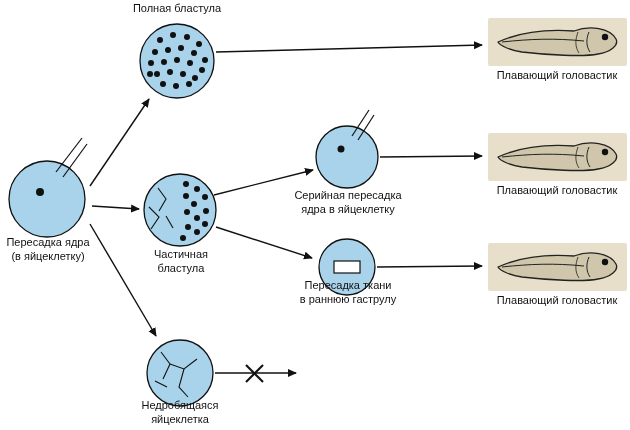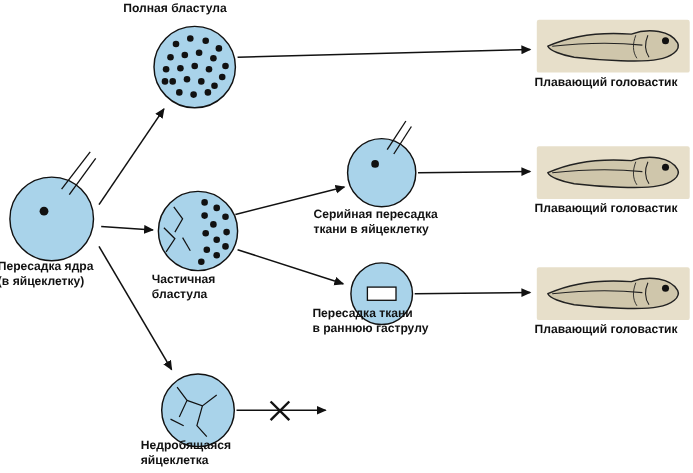--- a/index.html
+++ b/index.html
@@ -9,23 +9,22 @@
     background:#ffffff;
     font-family:"Liberation Sans", sans-serif;
     overflow:hidden;
   }
   svg.layer{position:absolute;left:0;top:0;}
   .label{
     position:absolute;
     font-size:11px;
     line-height:1.25;
     color:#111;
-    text-align:left;
+    text-align:center;
     white-space:pre-line;
-    font-weight:bold;
   }
 </style>
 </head>
 <body>
 
 <div class="canvas">
 
   <svg class="layer" width="630" height="430" viewBox="0 0 630 430">
     <defs>
       <marker id="arrow" markerUnits="userSpaceOnUse" markerWidth="11" markerHeight="9" refX="8" refY="4" orient="auto">
@@ -160,21 +159,21 @@
 
   <div class="label" style="left:112px;top:2px;width:130px;">Полная бластула</div>
 
   <div class="label" style="left:138px;top:248px;width:86px;">Частичная
 бластула</div>
 
   <div class="label" style="left:128px;top:399px;width:104px;">Недробящаяся
 яйцеклетка</div>
 
   <div class="label" style="left:285px;top:189px;width:126px;">Серийная пересадка
-ткани в яйцеклетку</div>
+ядра в яйцеклетку</div>
 
   <div class="label" style="left:284px;top:279px;width:128px;">Пересадка ткани
 в раннюю гаструлу</div>
 
   <div class="label" style="left:486px;top:69px;width:142px;">Плавающий головастик</div>
 
   <div class="label" style="left:486px;top:184px;width:142px;">Плавающий головастик</div>
 
   <div class="label" style="left:486px;top:294px;width:142px;">Плавающий головастик</div>
 

